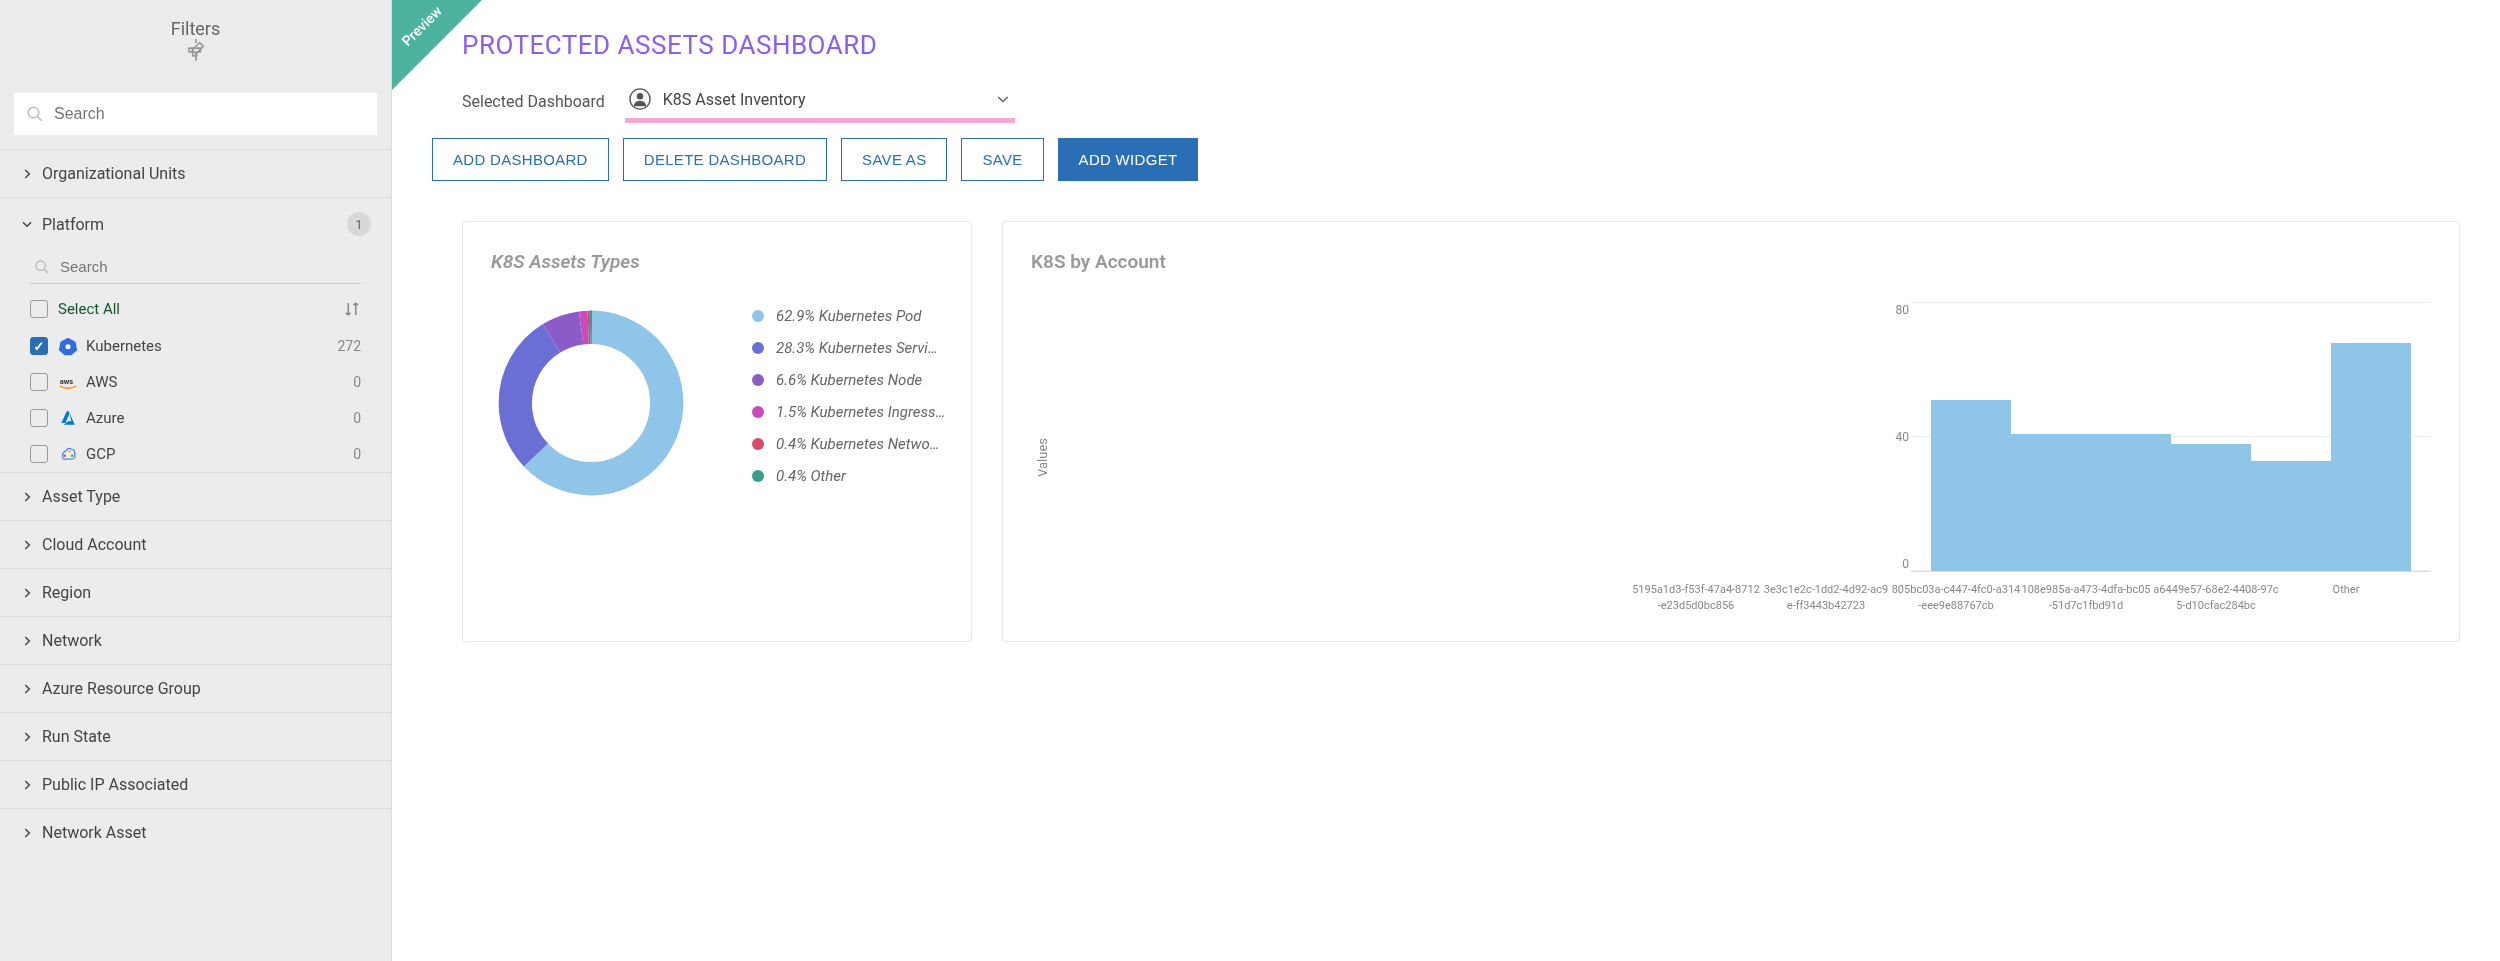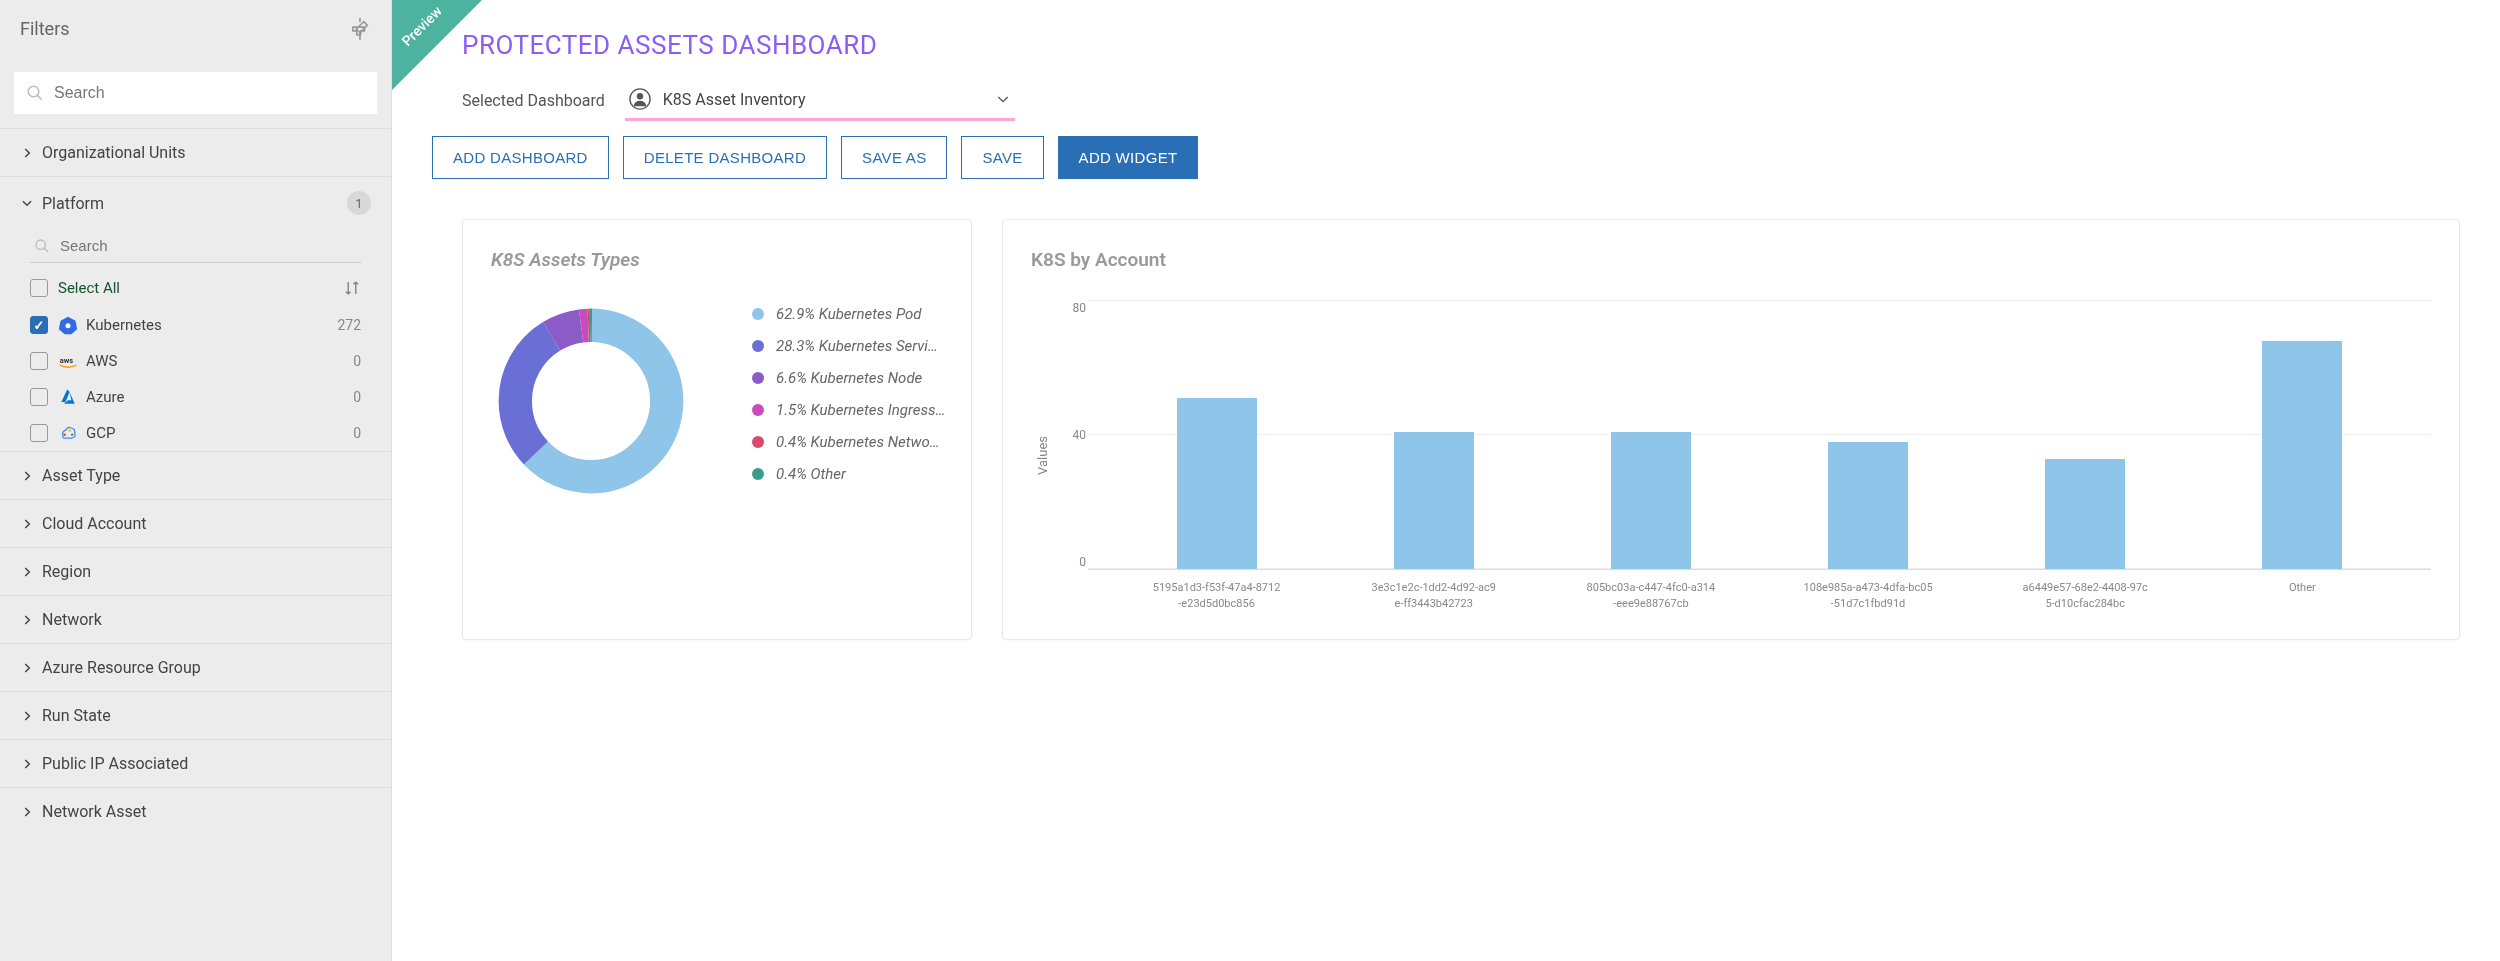--- a/index.html
+++ b/index.html
@@ -1,19 +1,19 @@
 <!DOCTYPE html>
 <html><head>
 <meta charset="utf-8">
 <style>
 * { box-sizing: border-box; margin: 0; padding: 0; }
 body { font-family: -apple-system, BlinkMacSystemFont, "Segoe UI", Roboto, sans-serif; background: #fff; color: #333; font-size: 14px; }
 .container { display: flex; height: 961px; width: 2500px; }
 .sidebar { width: 392px; background: #ececec; border-right: 1px solid #ddd; flex-shrink: 0; }
-.sidebar-header { display: flex; justify-content: space-between; padding: 18px 20px; color: #666; font-size: 18px; }
+.sidebar-header { display: flex; justify-content: space-between; align-items: center; padding: 18px 20px; color: #666; font-size: 18px; flex-direction: column; }
 .pin-icon { width: 22px; height: 22px; color: #999; cursor: pointer; }
 .search-wrap { padding: 14px; }
 .search-input { width: 100%; padding: 12px 14px 12px 40px; border: none; background: #fff; font-size: 16px; color: #666; outline: none; }
 .search-box { position: relative; }
 .search-icon { position: absolute; left: 12px; top: 50%; transform: translateY(-50%); width: 18px; height: 18px; color: #bbb; }
 .filter-group { border-top: 1px solid #ddd; }
 .filter-header { display: flex; align-items: center; padding: 14px 20px; cursor: pointer; font-size: 16px; color: #444; }
 .chevron { width: 14px; height: 14px; margin-right: 8px; color: #444; flex-shrink: 0; }
 .count-badge { margin-left: auto; background: #d8d8d8; color: #666; border-radius: 50%; width: 24px; height: 24px; display: flex; align-items: center; justify-content: center; font-size: 13px; }
 .platform-search { padding: 0 30px 10px; }
@@ -27,21 +27,21 @@
 .checkbox.checked { background: #2a6fb5; border-color: #2a6fb5; }
 .checkbox.checked::after { content: "✓"; color: #fff; font-size: 13px; font-weight: bold; }
 .provider-icon { width: 20px; height: 20px; margin-right: 8px; flex-shrink: 0; }
 .item-count { margin-left: auto; color: #888; font-size: 14px; }
 .main { flex: 1; position: relative; padding: 30px 40px; overflow: hidden; }
 .preview-ribbon { position: absolute; top: 0; left: 0; width: 0; height: 0; border-style: solid; border-width: 90px 90px 0 0; border-color: #4db39e transparent transparent transparent; }
 .preview-text { position: absolute; top: 18px; left: 5px; transform: rotate(-45deg); color: #fff; font-size: 14px; font-weight: 500; }
 .page-title { font-size: 26px; font-weight: 400; color: #8b5cf6; letter-spacing: 0.5px; margin-bottom: 20px; margin-left: 30px; }
 .dashboard-selector-row { display: flex; align-items: center; margin-bottom: 15px; margin-left: 30px; }
 .selected-label { font-size: 16px; color: #555; margin-right: 20px; }
-.dashboard-select { display: flex; align-items: center; border-bottom: 3px solid #f9a8d4; padding: 8px 4px; width: 390px; cursor: pointer; }
+.dashboard-select { display: flex; align-items: center; border-bottom: 5px solid #f9a8d4; padding: 8px 4px; width: 390px; cursor: pointer; }
 .person-icon { width: 22px; height: 22px; margin-right: 12px; color: #555; }
 .dashboard-name { font-size: 16px; color: #444; flex: 1; }
 .dropdown-chevron { width: 16px; height: 16px; color: #555; }
 .toolbar { display: flex; justify-content: flex-start; gap: 14px; margin-bottom: 40px; }
 .btn { padding: 12px 20px; font-size: 15px; font-weight: 500; border: 1.5px solid #2a6fb5; background: #fff; color: #2a6fb5; cursor: pointer; letter-spacing: 0.3px; }
 .btn.primary { background: #2a6fb5; color: #fff; }
 .widgets { display: flex; gap: 30px; margin-left: 30px; }
 .widget { background: #fff; border: 1px solid #e8e8e8; border-radius: 4px; padding: 28px; box-shadow: 0 1px 2px rgba(0,0,0,0.03); }
 .widget-title { font-size: 19px; font-weight: 600; color: #999; margin-bottom: 30px; }
 .widget-a { width: 510px; font-style: italic; }
@@ -291,21 +291,21 @@
                 <span>0.4% Other</span>
               </div>
             </div>
         </div>
       </div>
 
       <div class="widget widget-b">
         <div class="widget-title">K8S by Account</div>
         <div class="bar-chart">
           <div class="y-axis-label" id="bar-ylabel">Values</div>
-          <div class="chart-body" style="margin-left:34px;">
+          <div class="chart-body" style="margin-left:34px;align-items:flex-end;">
             <div class="chart-area">
               <div class="y-ticks" id="bar-yticks">
                   <div>80</div>
                   <div>40</div>
                   <div>0</div>
                 </div>
               <div class="gridlines" id="bar-grid">
                   <div class="gridline" style="bottom: 0%;"></div>
                   <div class="gridline" style="bottom: 50%;"></div>
                   <div class="gridline" style="bottom: 100%;"></div>

